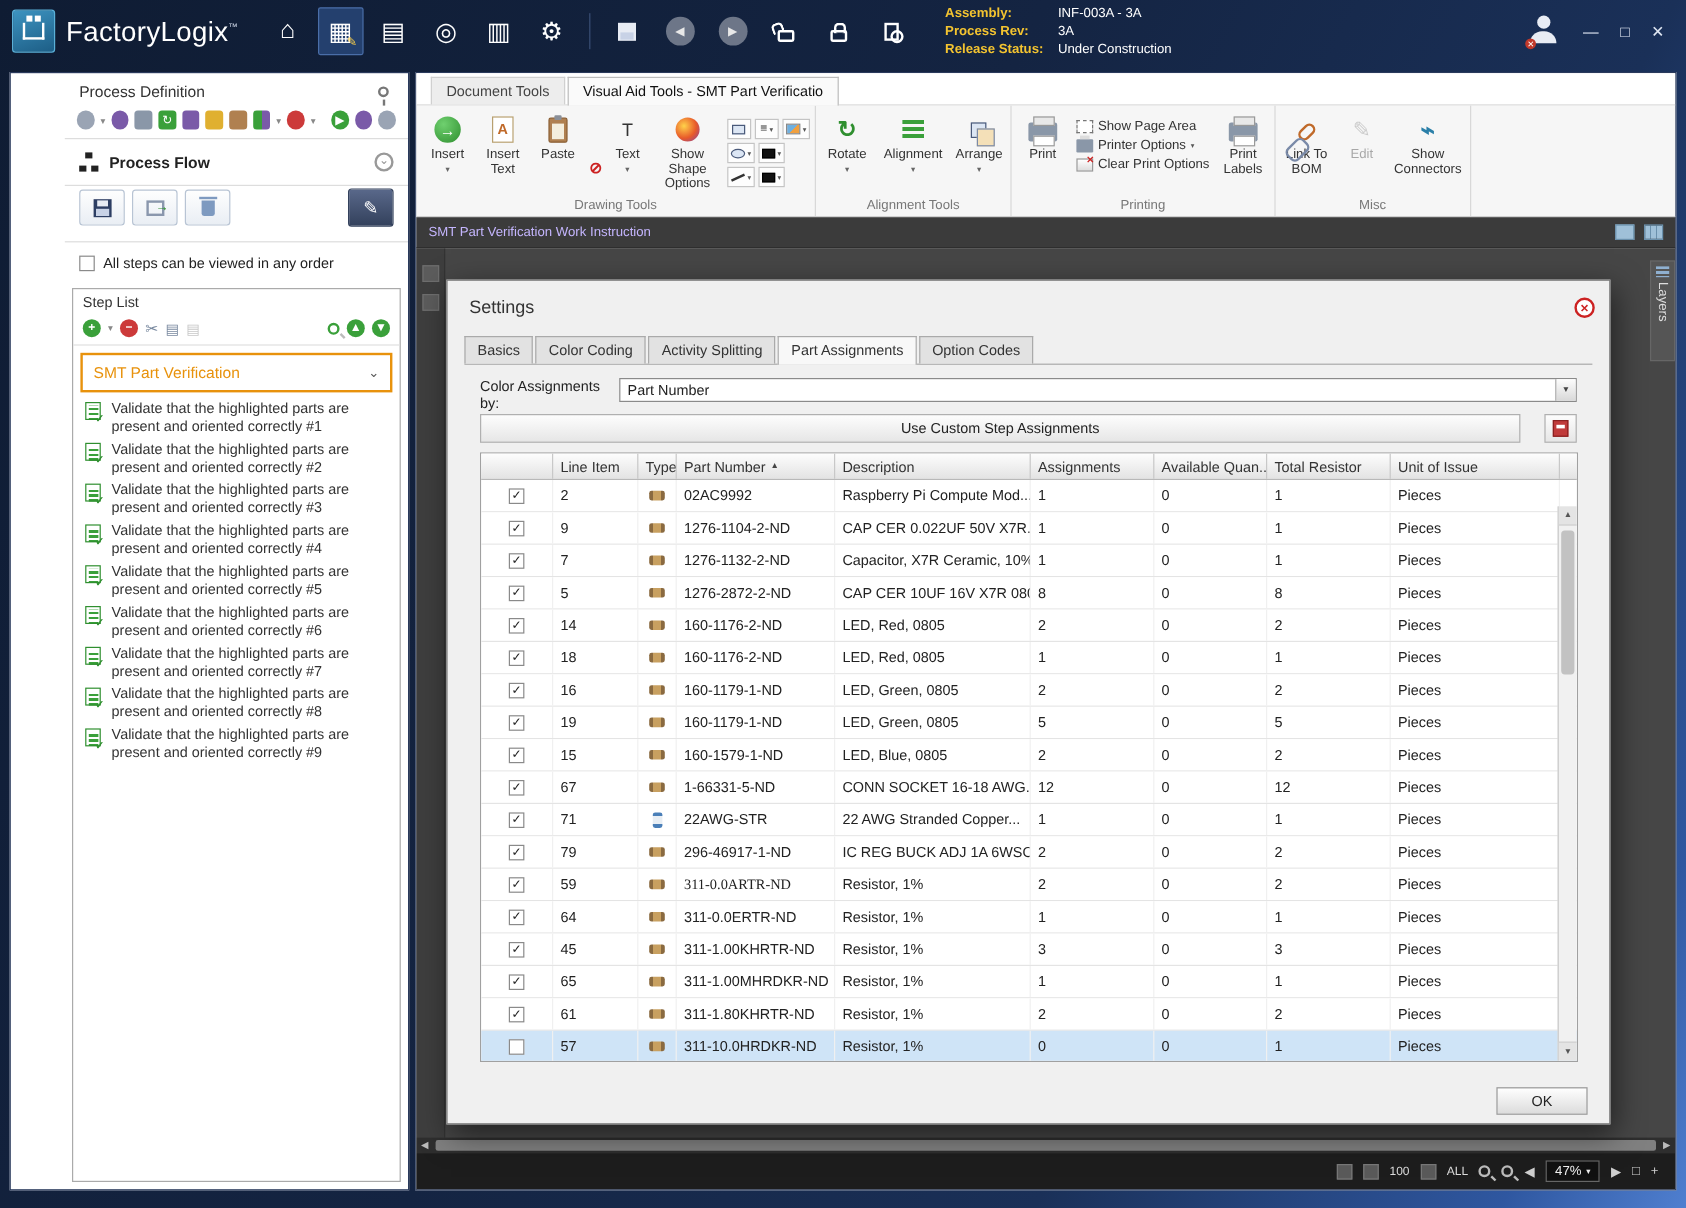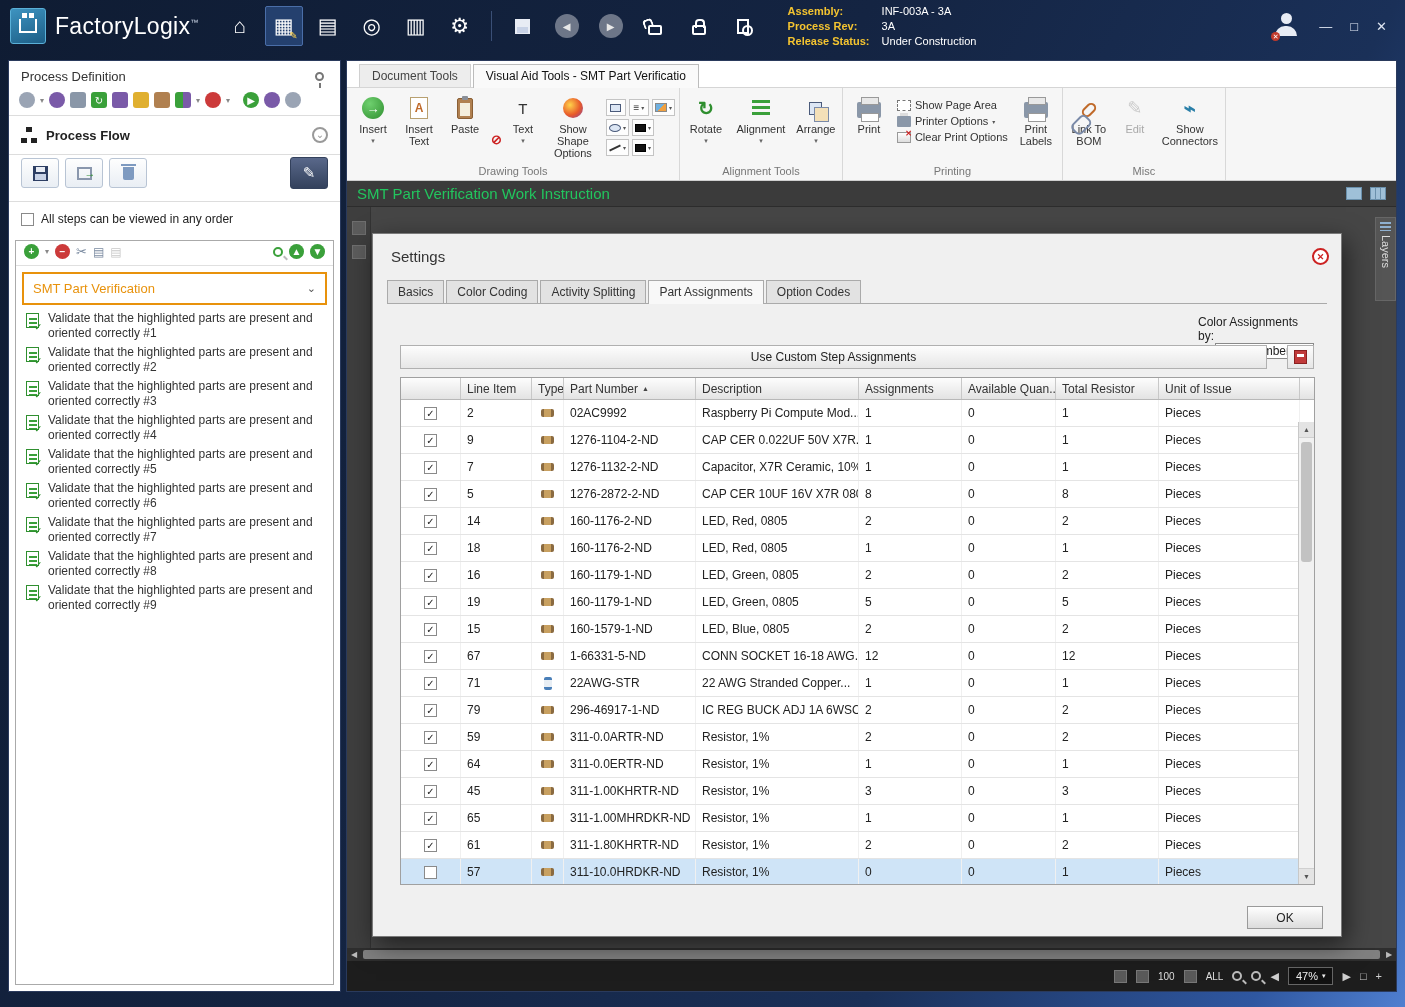--- a/index.html
+++ b/index.html
@@ -32,21 +32,21 @@
   .asm-value{color:#fff;}
   .tb-right{margin-left:auto;display:flex;align-items:center;gap:20px;padding-right:8px;}
   .user-ic{width:26px;height:26px;position:relative;}
   .user-ic .head{width:11px;height:11px;border-radius:50%;background:#e8ecf4;margin:0 auto;}
   .user-ic .body{width:22px;height:10px;border-radius:10px 10px 0 0;background:#e8ecf4;margin:2px auto 0;}
   .user-ic .badge{position:absolute;left:-2px;bottom:-2px;width:9px;height:9px;border-radius:50%;background:#c0392b;color:#fff;font-size:7px;display:flex;align-items:center;justify-content:center;}
   .win-ctl{color:#dfe6f2;font-size:13px;display:flex;gap:18px;}
   .win-ctl span{cursor:default;}
 
   
-  .left-panel{position:absolute;left:8px;top:60px;width:333px;bottom:15px;background:#fff;border:1px solid #2a3a5c;display:flex;flex-direction:column;overflow:hidden;}
+  .left-panel{position:absolute;left:8px;top:60px;width:333px;bottom:15px;background:#fff;border:1px solid #2a3a5c;display:flex;flex-direction:column;overflow:hidden;padding-left:45px;}
   .lp-header{display:flex;align-items:center;justify-content:space-between;padding:8px 12px 4px;}
   .lp-title{font-size:13px;color:#333;}
   .pin-icon{width:9px;height:9px;border:2px solid #777;border-radius:50%;position:relative;margin-right:4px;}
   .pin-icon:after{content:"";position:absolute;left:2px;top:9px;width:2px;height:5px;background:#777;}
   .lp-toolbar{display:flex;align-items:center;gap:5px;padding:4px 10px 7px;border-bottom:1px solid #ddd;}
   .lpt-ic{width:16px;height:16px;border-radius:3px;display:flex;align-items:center;justify-content:center;font-size:10px;color:#fff;}
   .lpt-caret{color:#888;font-size:8px;}
   .flow-row{display:flex;align-items:center;padding:11px 12px;border-bottom:1px solid #ddd;}
   .org-icon{width:16px;height:16px;position:relative;margin-right:9px;}
   .org-icon i{position:absolute;width:6px;height:5px;background:#222;}
@@ -132,21 +132,21 @@
   .printer-sm{background:#8a97a8;border-radius:1px;position:relative;}
   .printer-sm:before{content:"";position:absolute;top:-3px;left:3px;width:8px;height:3px;background:#ddd;}
   .clear-ic{border:1px solid #999;background:linear-gradient(#fff,#ddd);position:relative;}
   .clear-ic:after{content:"✕";position:absolute;right:-2px;top:-4px;color:#cc2222;font-size:8px;font-weight:bold;}
   .chain-ic{width:10px;height:16px;border:2px solid #c06a2a;border-radius:5px;position:relative;transform:rotate(45deg);margin-top:4px;}
   .chain-ic:after{content:"";position:absolute;left:1px;top:12px;width:10px;height:16px;border:2px solid #7a8aa8;border-radius:5px;}
   .edit-ic{color:#888;font-size:18px;}
   .conn-ic{color:#2a7fa8;font-size:20px;font-weight:bold;}
 
   .doc-titlebar{height:26px;background:#3b3b3b;display:flex;align-items:center;padding:0 10px;border-bottom:1px solid #2c2c2c;}
-  .doc-title{color:#22c55e;font-size:15px;flex:1;}
+  .doc-title{color:#c4b5fd;font-size:11px;flex:1;}
   .dt-ic{width:16px;height:13px;margin-left:8px;background:#9fc0d8;border:1px solid #6a90ac;}
   .dt-ic.grid{background:repeating-linear-gradient(90deg,#9fc0d8 0 4px,#6a90ac 4px 5px);}
 
   .doc-area{flex:1;position:relative;background:#464646;overflow:hidden;}
   .doc-left-strip{position:absolute;left:0;top:0;bottom:43px;width:24px;background:#3e3e3e;border-right:1px solid #333;display:flex;flex-direction:column;align-items:center;padding-top:14px;gap:10px;}
   .strip-ic{width:14px;height:14px;background:#5c5c5c;border:1px solid #6e6e6e;}
   .layers-tab{position:absolute;right:0;top:10px;width:21px;height:84px;background:#555;border:1px solid #666;color:#ddd;display:flex;flex-direction:column;align-items:center;padding-top:4px;gap:4px;}
   .layers-stack{width:11px;height:9px;background:repeating-linear-gradient(#8fb0d0 0 2px,#555 2px 4px);}
   .layers-text{writing-mode:vertical-rl;font-size:11px;}
 
@@ -161,21 +161,21 @@
   .zoom-box{background:#111;border:1px solid #666;color:#eee;font-size:11px;padding:2px 7px;display:flex;align-items:center;gap:4px;}
   .sb-glyph{color:#cfcfcf;font-size:11px;}
 
   
   .dialog{position:absolute;left:25px;top:26px;width:970px;height:704px;background:#f0f0f0;border:1px solid #7a7a7a;box-shadow:4px 8px 24px rgba(0,0,0,.55);z-index:5;}
   .dlg-title{position:absolute;left:18px;top:14px;font-size:15px;color:#333;}
   .dlg-close{position:absolute;right:12px;top:14px;width:17px;height:17px;border:2px solid #cc2222;border-radius:50%;color:#cc2222;font-size:9px;font-weight:bold;display:flex;align-items:center;justify-content:center;background:#fff;}
   .dlg-tabs{position:absolute;left:14px;top:45px;right:14px;display:flex;gap:2px;border-bottom:1px solid #aaa;align-items:flex-end;}
   .dtab{padding:4px 10px;font-size:12px;color:#333;background:#e2e2e2;border:1px solid #aaa;border-bottom:none;}
   .dtab.active{background:#f8f8f8;position:relative;top:1px;padding-bottom:5px;}
-  .assign-row{position:absolute;left:27px;top:81px;right:27px;display:flex;align-items:flex-end;flex-direction:column;}
+  .assign-row{position:absolute;left:27px;top:81px;right:27px;display:flex;align-items:flex-start;}
   .assign-label{font-size:12px;color:#222;width:116px;}
   .combo{flex:1;height:20px;border:1px solid #8a8a8a;background:#fff;display:flex;align-items:center;}
   .combo-value{flex:1;padding:0 6px;font-size:12px;color:#222;}
   .combo-btn{width:17px;height:100%;background:linear-gradient(#fdfdfd,#d8d8d8);border-left:1px solid #aaa;display:flex;align-items:center;justify-content:center;font-size:7px;color:#444;}
   .btn-row{position:absolute;left:27px;top:111px;right:27px;display:flex;align-items:center;gap:20px;}
   .big-btn{height:24px;flex:1;display:flex;align-items:center;justify-content:center;font-size:12px;color:#222;border:1px solid #b0b0b0;background:linear-gradient(#fdfdfd,#e6e6e6);}
   .big-btn.active{background:#b8d7ee;border-color:#6aa0c8;color:#163a57;}
   .report-btn{width:27px;height:24px;border:1px solid #b0b0b0;background:linear-gradient(#fdfdfd,#e6e6e6);display:flex;align-items:center;justify-content:center;}
   .report-ic{width:13px;height:14px;background:#c03a3a;border:1px solid #8a2020;position:relative;}
   .report-ic:after{content:"";position:absolute;left:2px;top:3px;right:2px;height:3px;background:#fff;}
@@ -318,20 +318,21 @@
         </div>
       <div class="ebtn-dark">
           <span>✎</span>
         </div>
     </div>
     <div class="cb-row">
       <span class="cb"></span>
       <span>All steps can be viewed in any order</span>
     </div>
     <div class="steplist-box">
+      <div class="sl-title">Step List</div>
       <div class="sl-toolbar">
         <span class="g-circle" style="background:#3aa03a;">+</span>
         <span class="lpt-caret">▾</span>
         <span class="g-circle" style="background:#cc3a3a;">−</span>
         <span style="color:#7a8aa0;font-size:13px;">✂</span>
         <span style="color:#7a8aa0;font-size:12px;">▤</span>
         <span style="color:#c8c8c8;font-size:12px;">▤</span>
         <span class="sl-sp"></span>
         <span class="mag" style="border-color:#3aa03a;"></span>
         <span class="g-circle" style="background:#3aa03a;">▲</span>
@@ -805,21 +806,21 @@
                 <div class="td" style="width: 141px;">Pieces</div>
               </div>
               <div class="trow">
                 <div class="td td-center" style="width: 60px;">
                   <span class="cb">✓</span>
                 </div>
                 <div class="td" style="width: 71px;">59</div>
                 <div class="td td-center" style="width: 32px;">
                   <span class="type-chip"></span>
                 </div>
-                <div class="td" style="width: 132px;">311-0.0ARTR-ND</div>
+                <div class="td" style="width: 132px; font-family: Liberation Serif, serif;">311-0.0ARTR-ND</div>
                 <div class="td" style="width: 163px;">Resistor, 1%</div>
                 <div class="td" style="width: 103px;">2</div>
                 <div class="td" style="width: 94px;">0</div>
                 <div class="td" style="width: 103px;">2</div>
                 <div class="td" style="width: 141px;">Pieces</div>
               </div>
               <div class="trow">
                 <div class="td td-center" style="width: 60px;">
                   <span class="cb">✓</span>
                 </div>

